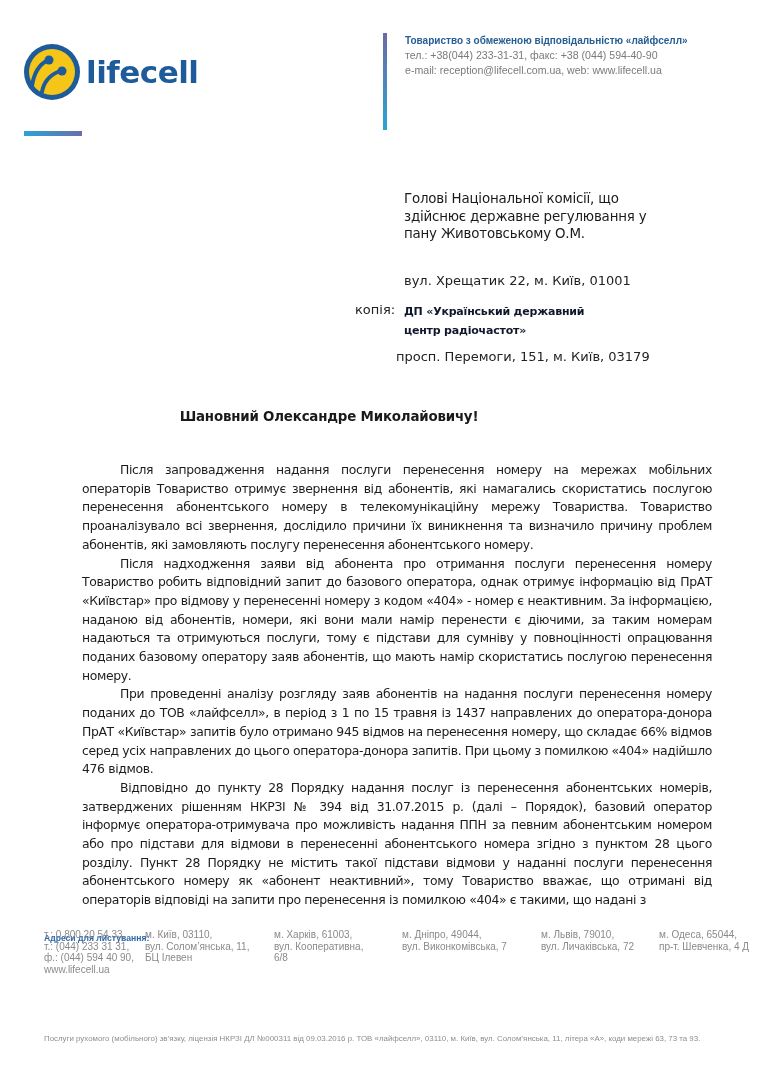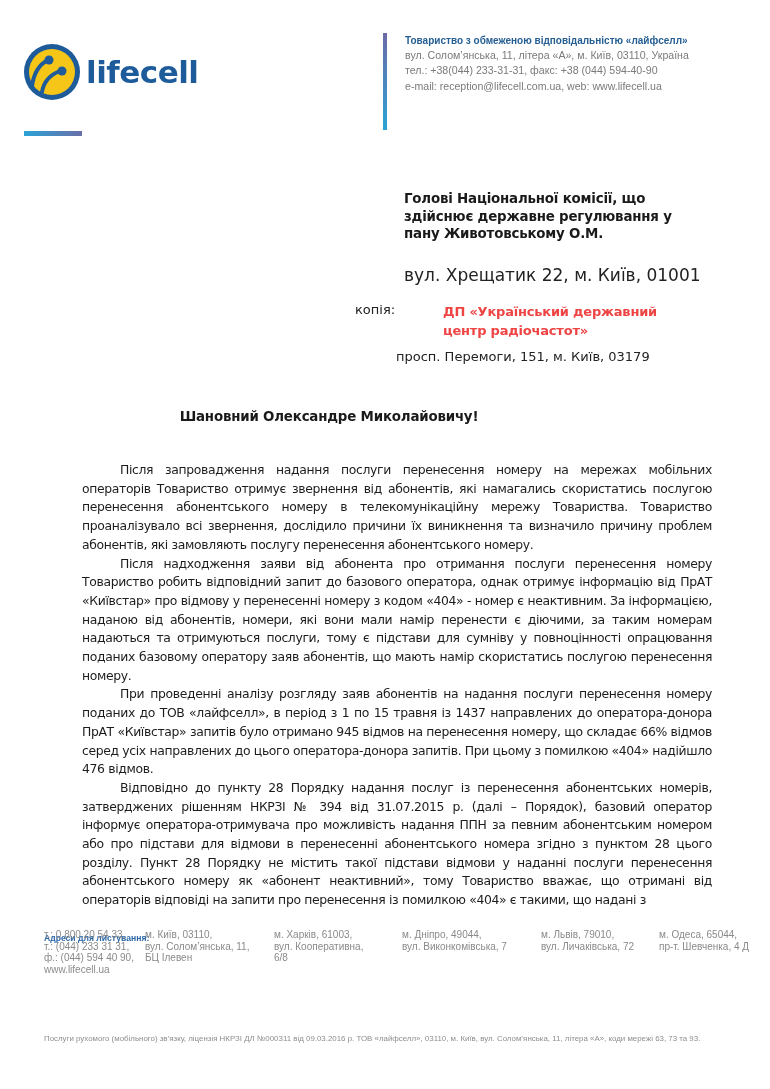--- a/index.html
+++ b/index.html
@@ -15,25 +15,25 @@
     #logo-underline { left: 24px; top: 131px; width: 58px; height: 5px;
                       background: linear-gradient(90deg, #2aa3d6, #6a6fa9); }
     #header-bar { left: 383px; top: 33px; width: 4px; height: 97px;
                   background: linear-gradient(180deg, #6c6aa6, #2aa4d4); }
     #company { left: 405px; top: 33px; font-family: "Liberation Sans", sans-serif; font-size: 10.6px;
                line-height: 15.2px; color: #7a7a7a; }
     #company .name { color: #255e93; font-weight: bold; font-size: 10px; }
 
     
     #addressee { left: 404px; top: 190px; font-family: "DejaVu Sans", sans-serif; font-size: 13.4px;
-                 font-weight: bold; line-height: 17.5px; color: #1a1a1a; letter-spacing: -0.2px; }
-    #addr1 { left: 404px; top: 265px; font-size: 17px; color: #222; }
+                 font-weight: normal; line-height: 17.5px; color: #1a1a1a; letter-spacing: -0.2px; }
+    #addr1 { left: 404px; top: 273px; font-size: 13px; color: #222; }
     #copy-label { left: 355px; top: 302px; font-size: 13px; color: #222; }
-    #copy-to { left: 404px; top: 302px; font-size: 13px; font-weight: bold; line-height: 19px;
-               color: #ef4444; letter-spacing: -0.2px; margin-left: 39px; }
+    #copy-to { left: 404px; top: 302px; font-size: 11px; font-weight: bold; line-height: 19px;
+               color: #0f172a; letter-spacing: -0.2px; }
     #addr2 { left: 396px; top: 349px; font-size: 13px; color: #222; }
 
     
     #salutation { left: 0; width: 638px; top: 409px; text-align: center; font-size: 13.4px;
                   font-weight: bold; color: #1a1a1a; letter-spacing: -0.2px; padding-left: 20px; box-sizing: border-box; }
 
     
     #body-text { left: 82px; top: 461px; width: 630px; font-family: "DejaVu Sans", sans-serif;
                  font-size: 12.4px; line-height: 18.7px; color: #1c1c1c; letter-spacing: -0.35px; }
     #body-text p { margin: 0; text-align: justify; text-indent: 38px; }
@@ -65,21 +65,20 @@
     <path d="M20 50 C 22 38, 30 32, 38 29" stroke="#1d5b9a" stroke-width="4" fill="none" stroke-linecap="round"></path>
     <circle cx="40" cy="29" r="4.5" fill="#1d5b9a"></circle>
   </svg>
   <span class="brand">lifecell</span>
 </div>
 <div id="logo-underline" class="abs"></div>
 
 <div id="header-bar" class="abs"></div>
 <div id="company" class="abs">
   <div class="name">Товариство з обмеженою відповідальністю «лайфселл»</div>
-  <div>вул. Солом’янська, 11, літера «А», м. Київ, 03110, Україна</div>
   <div>тел.: +38(044) 233-31-31, факс: +38 (044) 594-40-90</div>
   <div>e-mail: reception@lifecell.com.ua, web: www.lifecell.ua</div>
 </div>
 
 <div id="addressee" class="abs">
   <div>Голові Національної комісії, що</div>
   <div>здійснює державне регулювання у</div>
   <div>пану Животовському О.М.</div>
 </div>
 <div id="addr1" class="abs">вул. Хрещатик 22, м. Київ, 01001</div>

